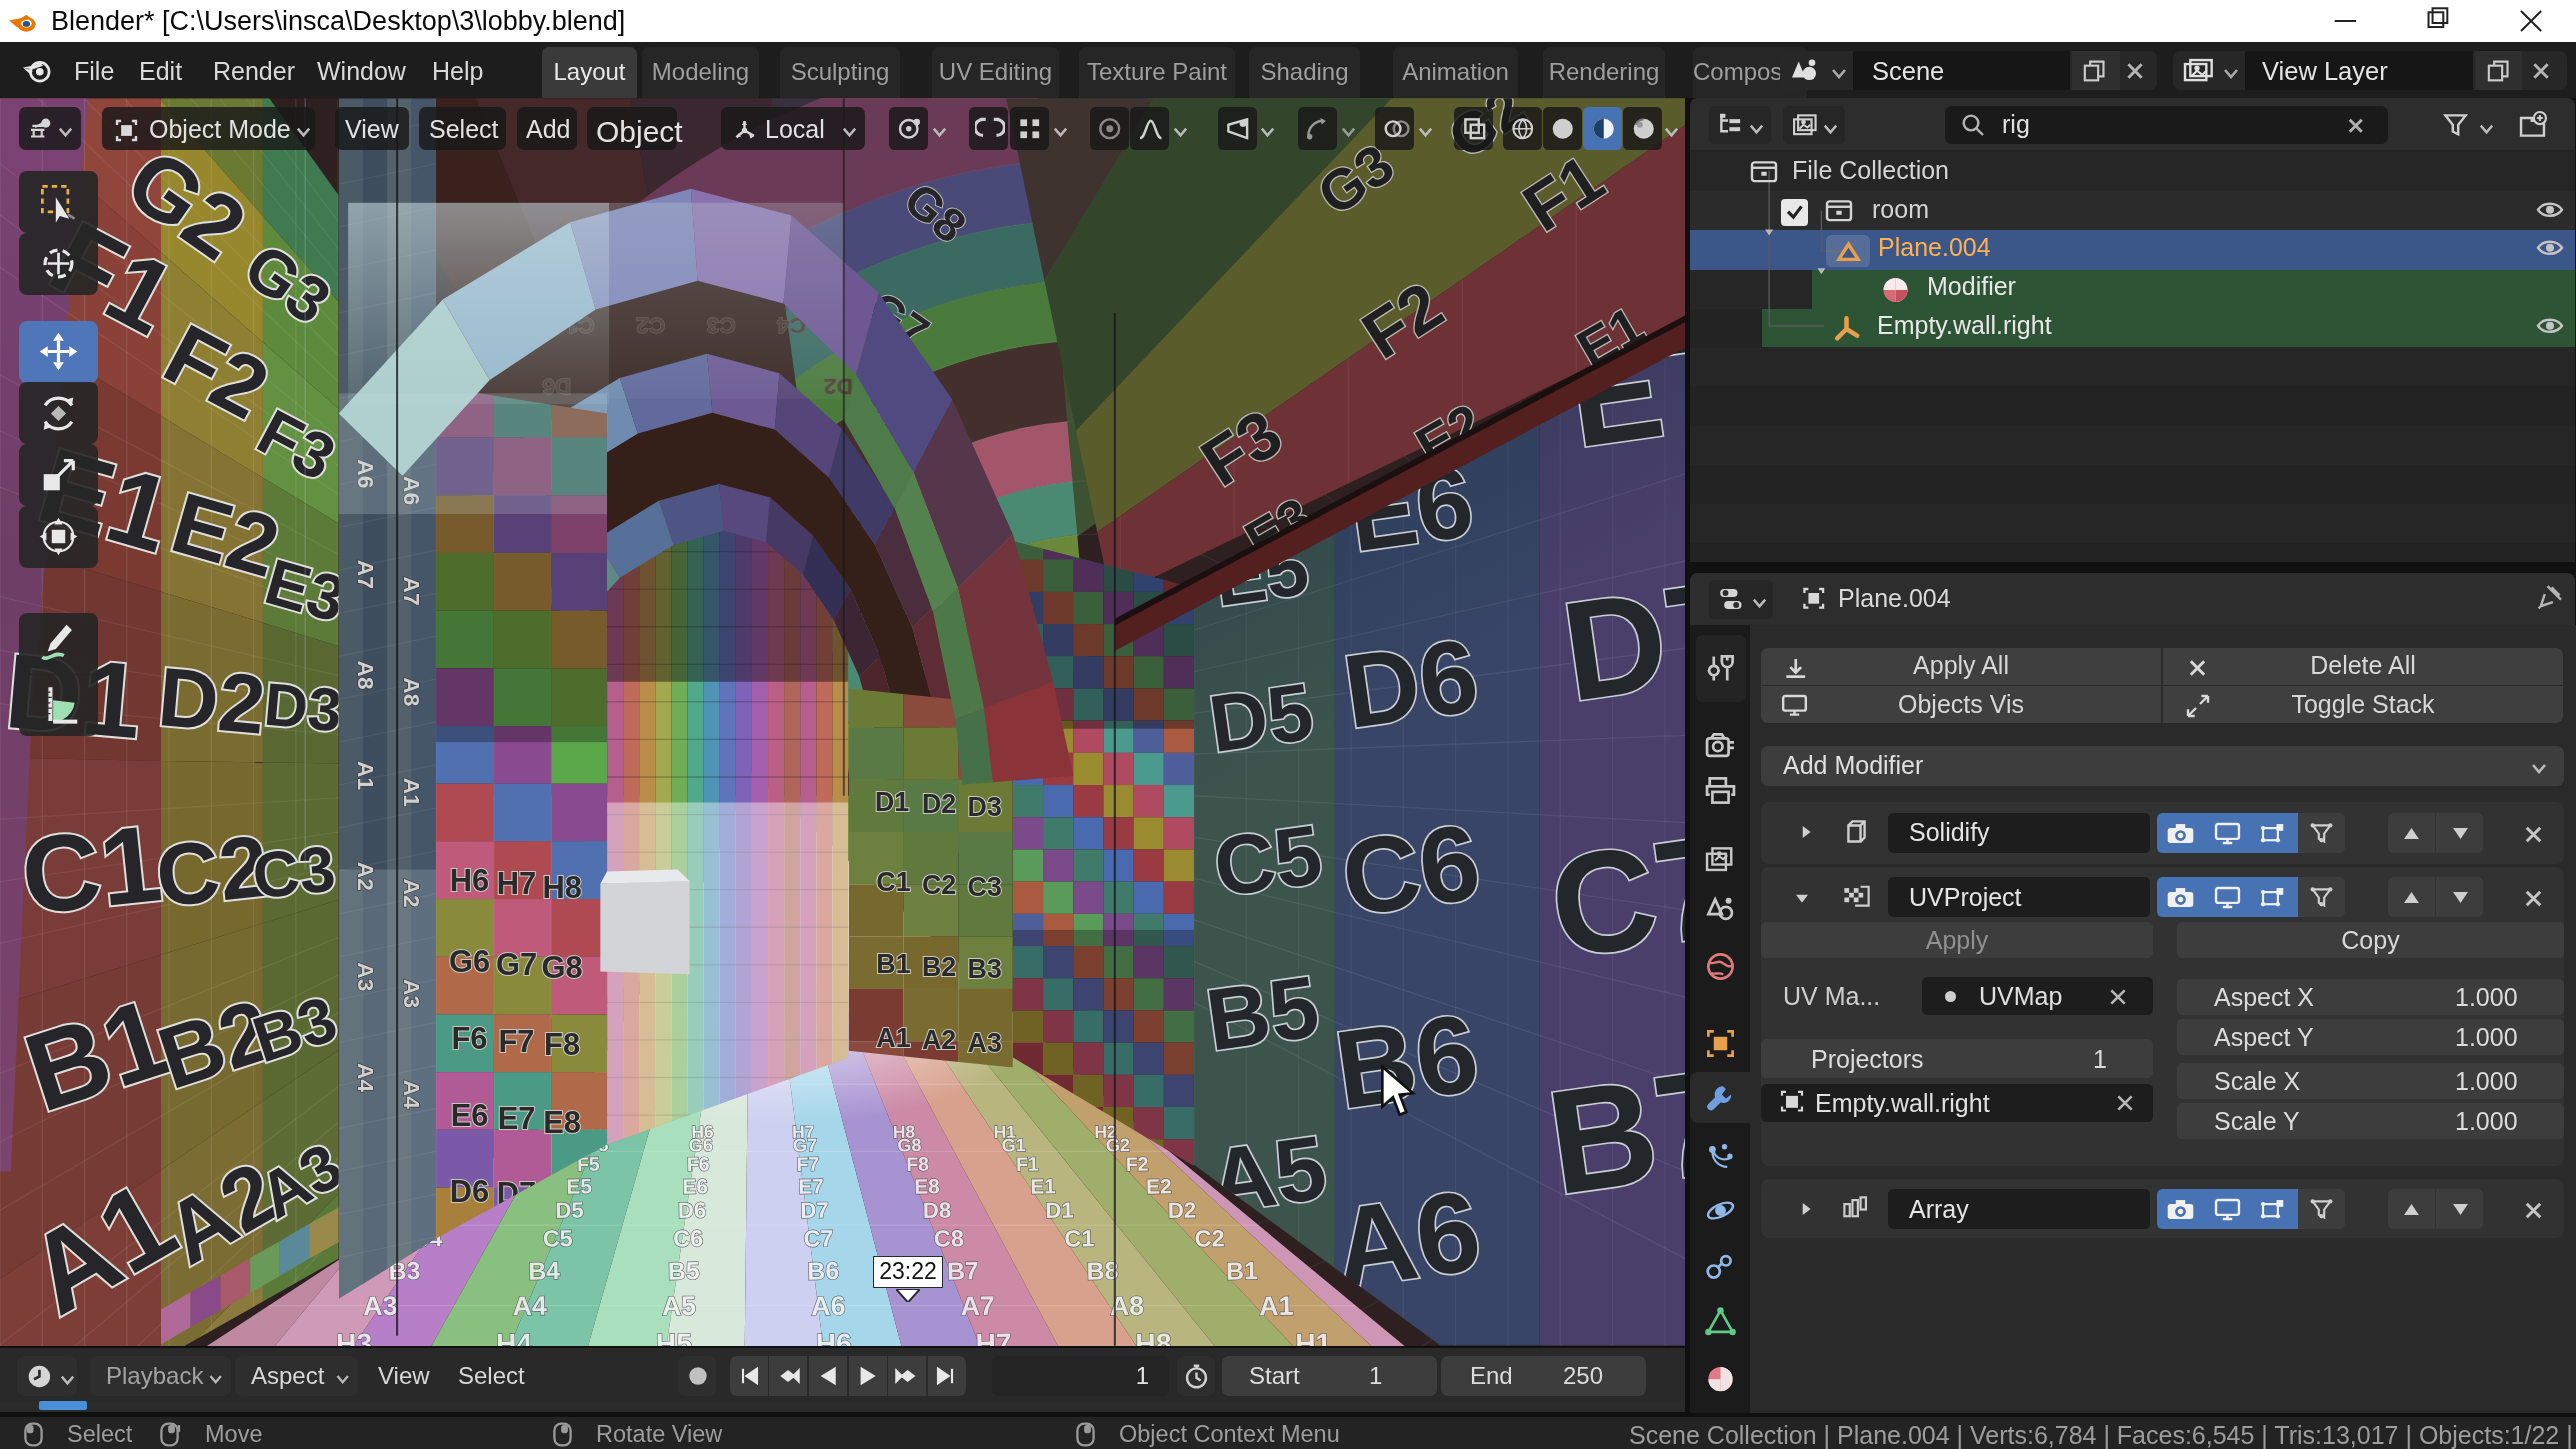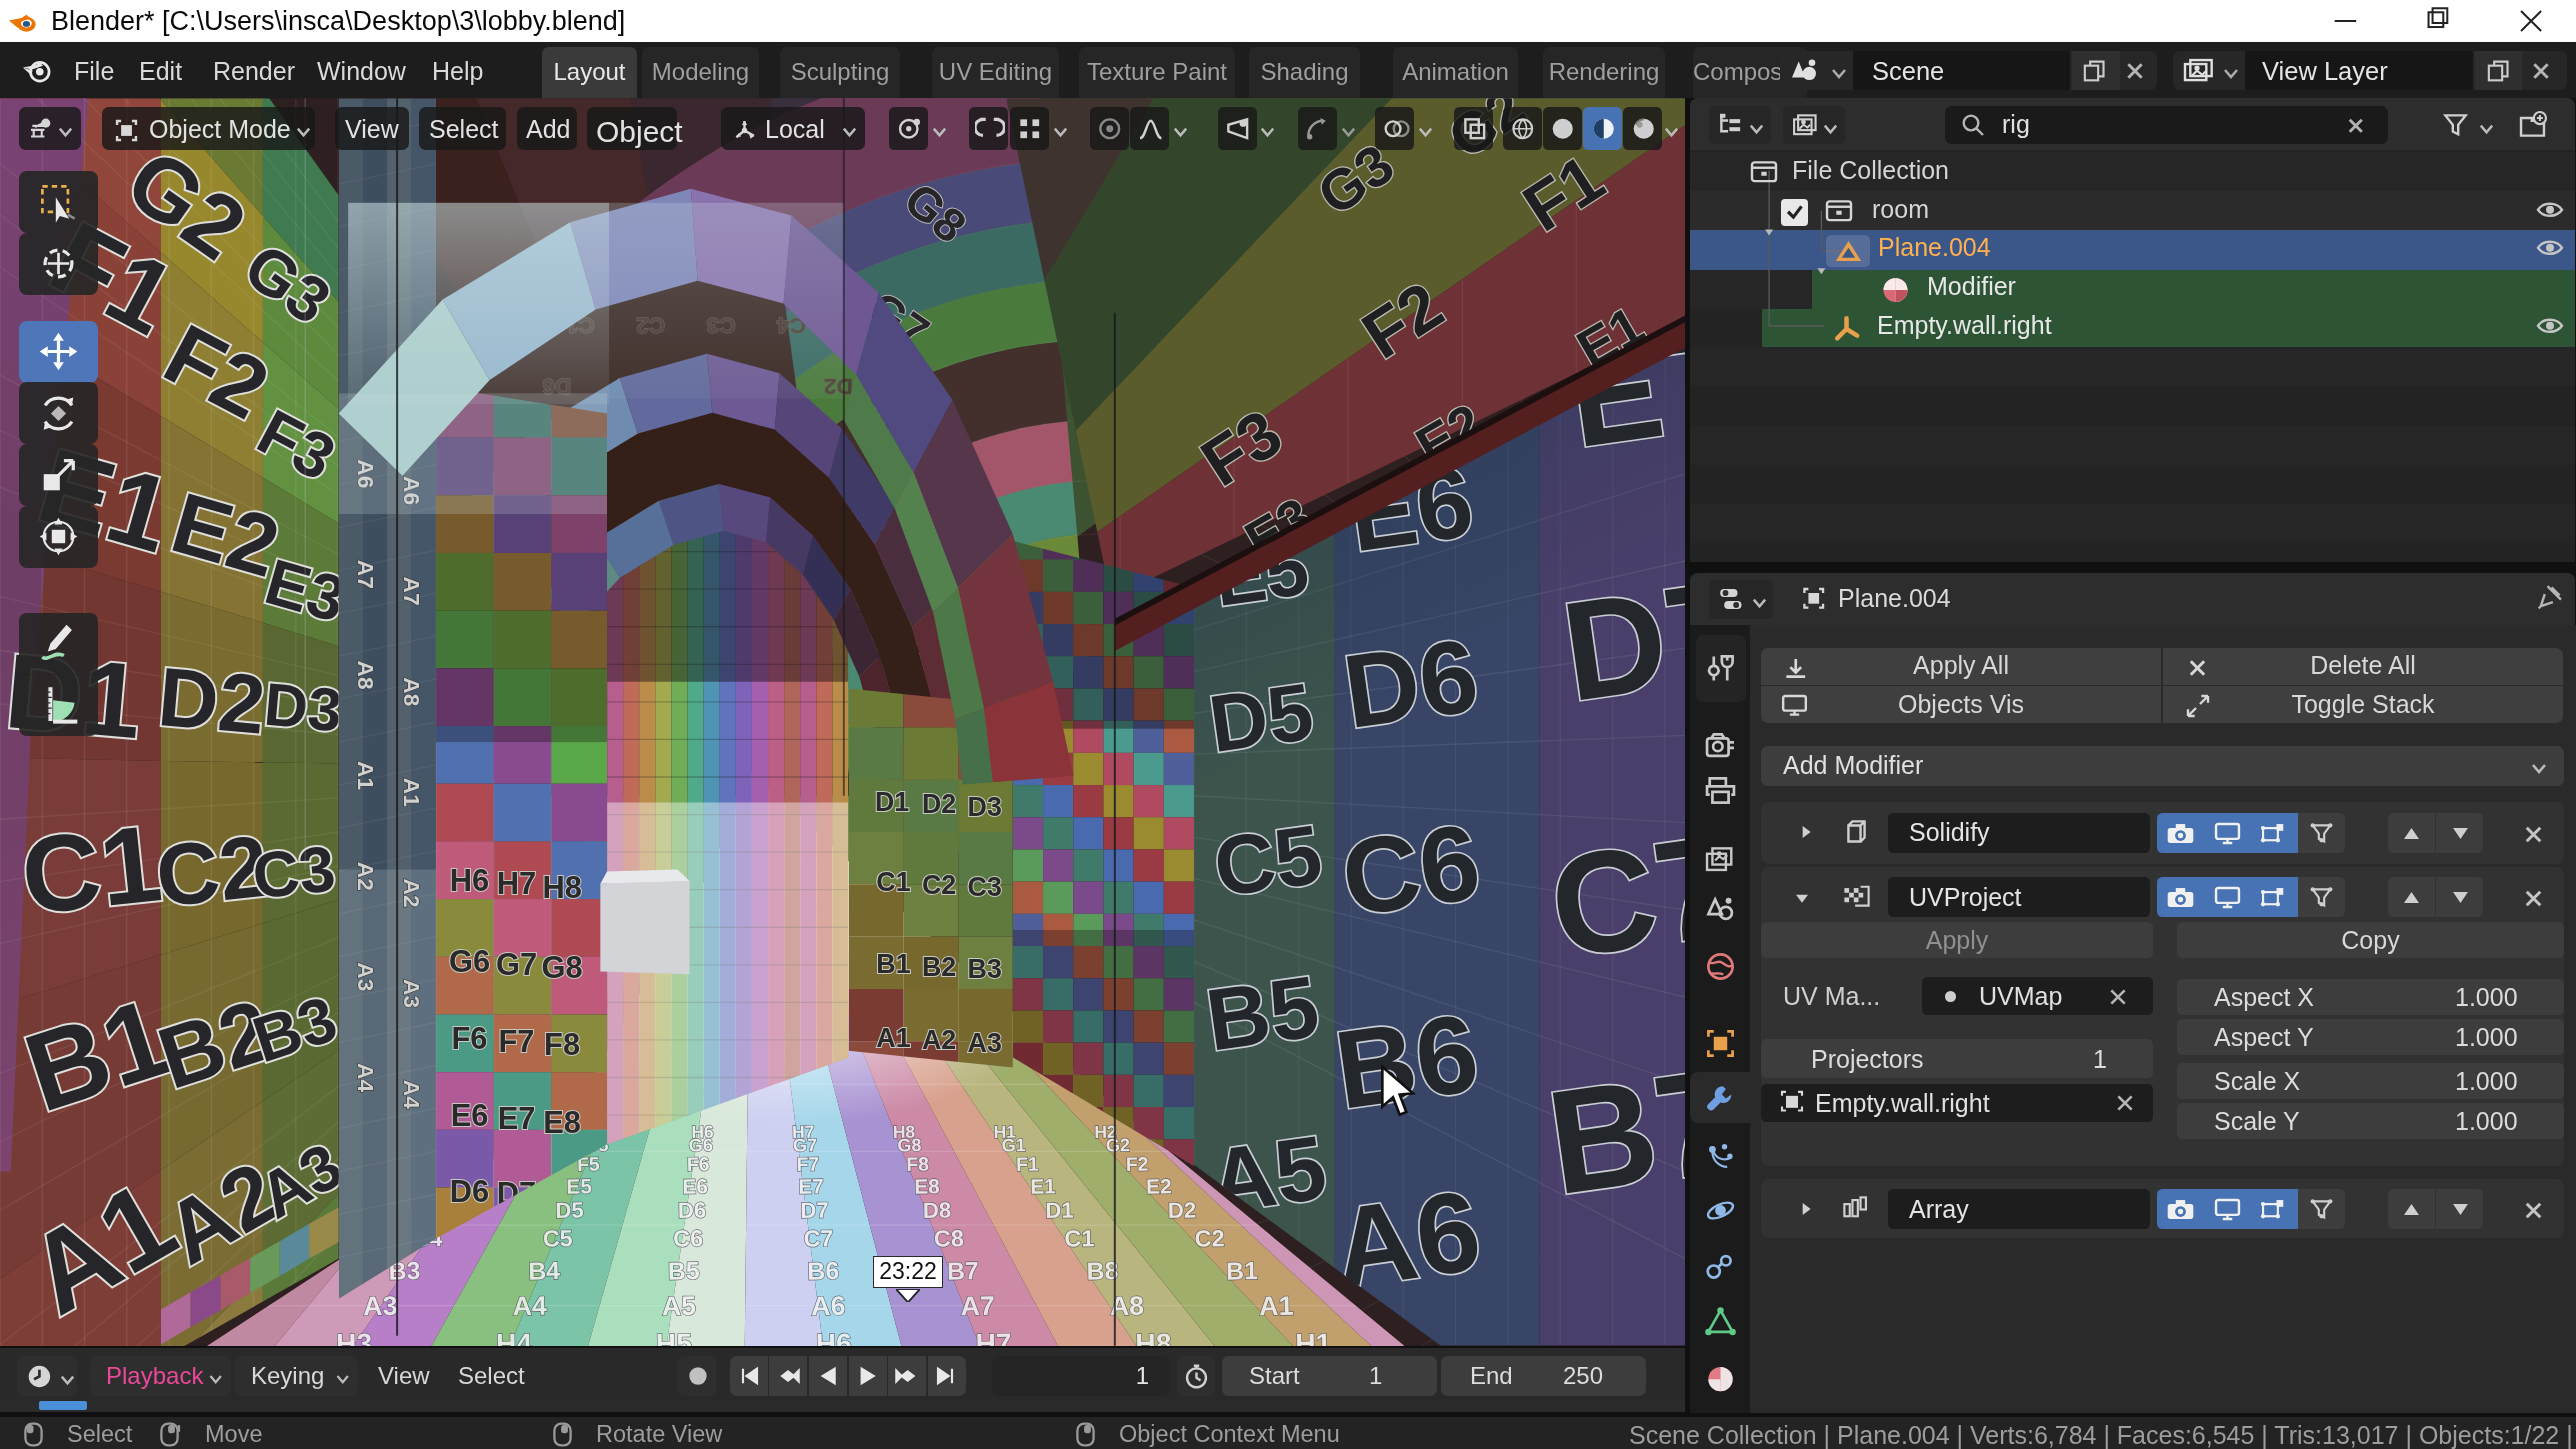--- a/index.html
+++ b/index.html
@@ -959,23 +959,23 @@
       <path d="M0 0 H18 L9 10 Z" fill="#ffffff" stroke="#2a2a2a" stroke-width="1.5"></path>
     </svg>
     <svg class="abs" style="left:1377px;top:966px" width="40" height="56" viewBox="0 0 30 42">
       <path d="M4 2 L4 32 L12 25 L17 38 L22 36 L17 23 L27 22 Z" fill="#ffffff" stroke="#111" stroke-width="2"></path>
     </svg>
   </div><div class="abs" style="left:0;top:1348px;width:1685px;height:63px;background:#292929"></div><div class="abs" style="left:17.4px;top:1356px;width:60px;height:40px;background:#2e2e2e;border-radius:6.7px"></div><svg class="abs" style="left:25.5px;top:1363px" width="29.5" height="27" viewBox="0 0 22 20">
     <circle cx="10" cy="10" r="8" fill="#d5d5d5"></circle>
     <path d="M10 5 V10 L6 12" stroke="#2a2a2a" stroke-width="2" fill="none"></path>
   </svg><svg class="abs" style="left:58px;top:1370px" width="19" height="19" viewBox="0 0 20 20">
     <path d="M4 7 L10 14 L16 7" fill="none" stroke="#bbb" stroke-width="2.6"></path>
-  </svg><div class="abs" style="left:90px;top:1356px;width:141px;height:40px;background:#2e2e2e;border-radius:6.7px"></div><div class="abs" style="left:106px;top:1362px;font-size:24px;color:#ec4899">Playback</div><svg class="abs" style="left:207px;top:1370px" width="17.4" height="17.4" viewBox="0 0 20 20">
+  </svg><div class="abs" style="left:90px;top:1356px;width:141px;height:40px;background:#2e2e2e;border-radius:6.7px"></div><div class="abs" style="left:106px;top:1362px;font-size:24px;color:#a3a3a3">Playback</div><svg class="abs" style="left:207px;top:1370px" width="17.4" height="17.4" viewBox="0 0 20 20">
     <path d="M4 7 L10 14 L16 7" fill="none" stroke="#bbb" stroke-width="2.6"></path>
-  </svg><div class="abs" style="left:235px;top:1356px;width:123px;height:40px;background:#2e2e2e;border-radius:6.7px"></div><div class="abs" style="left:251px;top:1362px;font-size:24px;color:#d8d8d8">Keying</div><svg class="abs" style="left:334px;top:1370px" width="17.4" height="17.4" viewBox="0 0 20 20">
+  </svg><div class="abs" style="left:235px;top:1356px;width:123px;height:40px;background:#2e2e2e;border-radius:6.7px"></div><div class="abs" style="left:251px;top:1362px;font-size:24px;color:#d8d8d8">Aspect</div><svg class="abs" style="left:334px;top:1370px" width="17.4" height="17.4" viewBox="0 0 20 20">
     <path d="M4 7 L10 14 L16 7" fill="none" stroke="#bbb" stroke-width="2.6"></path>
   </svg><div class="abs" style="left:378px;top:1362px;font-size:24px;color:#d8d8d8">View</div><div class="abs" style="left:458px;top:1362px;font-size:24px;color:#d8d8d8">Select</div><div class="abs" style="left:678px;top:1356px;width:38px;height:40px;background:#2e2e2e;border-radius:6.7px"></div><svg class="abs" style="left:686px;top:1364px" width="24" height="24" viewBox="0 0 18 18">
     <circle cx="9" cy="9" r="6.5" fill="#c0c0c0"></circle>
   </svg><div class="abs" style="left:730px;top:1356px;width:38px;height:40px;background:#3d3d3d;border-radius:6.7px 0 0 6.7px"></div><svg class="abs" style="left:737px;top:1364px" width="24" height="24" viewBox="0 0 18 18">
     <path d="M4.5 3.5 V14.5 M15 3.5 L7 9 L15 14.5 Z" fill="#e8e8e8" stroke="#e8e8e8" stroke-width="1.6"></path>
   </svg><div class="abs" style="left:769px;top:1356px;width:38px;height:40px;background:#3d3d3d;border-radius:0"></div><svg class="abs" style="left:776px;top:1364px" width="24" height="24" viewBox="0 0 18 18">
     <path d="M13 9 L17 5 V13 Z M4.5 9 L9 5.5 L13.5 9 L9 12.5 Z" fill="#e8e8e8" stroke="#e8e8e8" stroke-width="1.6"></path>
   </svg><div class="abs" style="left:809px;top:1356px;width:38px;height:40px;background:#3d3d3d;border-radius:0"></div><svg class="abs" style="left:816px;top:1364px" width="24" height="24" viewBox="0 0 18 18">
     <path d="M14 3.5 L5 9 L14 14.5 Z" fill="#e8e8e8" stroke="#e8e8e8" stroke-width="1.6"></path>
   </svg><div class="abs" style="left:849px;top:1356px;width:38px;height:40px;background:#3d3d3d;border-radius:0"></div><svg class="abs" style="left:855px;top:1364px" width="24" height="24" viewBox="0 0 18 18">

